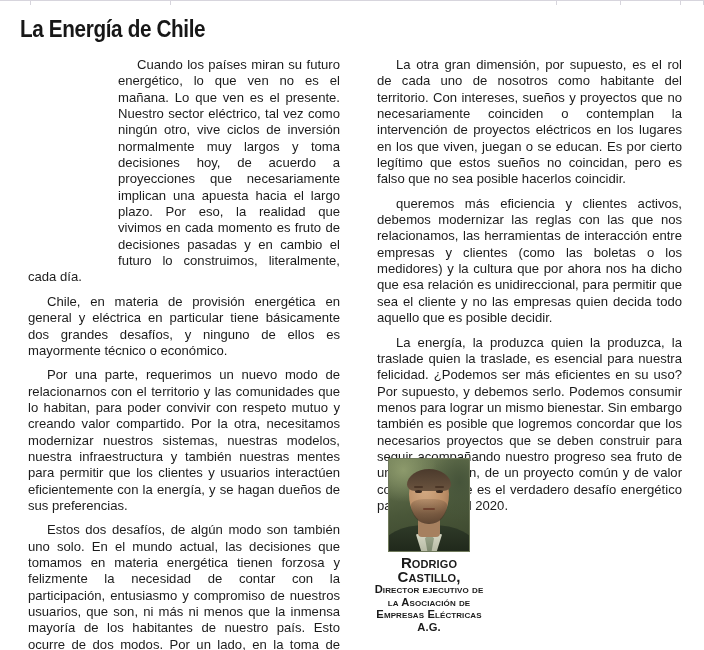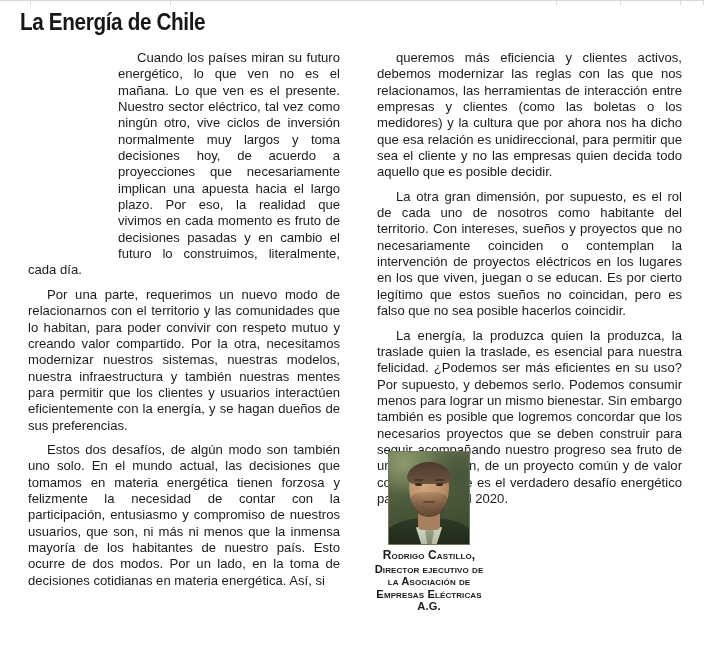--- a/index.html
+++ b/index.html
@@ -28,21 +28,21 @@
   .scan-top-rule i {
     position: absolute;
     top: 0;
     width: 1px; height: 4px;
     background: #d7d5dd;
     display: block;
   }
 
   .page {
     position: absolute;
-    top: 0; left: 0;
+    top: 7px; left: 0;
     width: 704px;
     height: 470px;
   }
 
   
   .article-title {
     position: absolute;
     left: 20px;
     top: 9px;
     width: 320px;
@@ -207,21 +207,21 @@
     margin-top: 4px;
     font-family: "Liberation Sans", sans-serif;
     font-size: 11.2px;
     line-height: 12.6px;
     font-variant: small-caps;
     color: #1a1a1a;
     letter-spacing: 0.1px;
   }
   .caption .name {
     font-weight: bold;
-    font-size: 12px;
+    font-size: 15px;
     line-height: 13.6px;
     display: block;
   }
   .caption .role {
     display: block;
     font-weight: bold;
   }
 </style>
 </head>
 <body>
@@ -235,27 +235,28 @@
     <i style="left:703px"></i>
 </div>
 
 <div class="page">
 
   <h1 class="article-title">La Energía de Chile</h1>
 
   <div class="col col-left">
     <div class="runaround"></div>
     <p>Cuando los países miran su futuro energético, lo que ven no es el mañana. Lo que ven es el presente. Nuestro sector eléctrico, tal vez como ningún otro, vive ciclos de inversión normalmente muy largos y toma decisiones hoy, de acuerdo a proyecciones que necesariamente implican una apuesta hacia el largo plazo. Por eso, la realidad que vivimos en cada momento es fruto de decisiones pasadas y en cambio el futuro lo construimos, literalmente, cada día.</p>
+    <p>Chile, en materia de provisión energética en general y eléctrica en particular tiene básicamente dos grandes desafíos, y ninguno de ellos es mayormente técnico o económico.</p>
     <p>Por una parte, requerimos un nuevo modo de relacionarnos con el territorio y las comunidades que lo habitan, para poder convivir con respeto mutuo y creando valor compartido. Por la otra, necesitamos modernizar nuestros sistemas, nuestras modelos, nuestra infraestructura y también nuestras mentes para permitir que los clientes y usuarios interactúen eficientemente con la energía, y se hagan dueños de sus preferencias.</p>
     <p>Estos dos desafíos, de algún modo son también uno solo. En el mundo actual, las decisiones que tomamos en materia energética tienen forzosa y felizmente la necesidad de contar con la participación, entusiasmo y compromiso de nuestros usuarios, que son, ni más ni menos que la inmensa mayoría de los habitantes de nuestro país. Esto ocurre de dos modos. Por un lado, en la toma de decisiones cotidianas en materia energética. Así, si</p>
   </div>
 
   <div class="col col-right">
+    <p>La otra gran dimensión, por supuesto, es el rol de cada uno de nosotros como habitante del territorio. Con intereses, sueños y proyectos que no necesariamente coinciden o contemplan la intervención de proyectos eléctricos en los lugares en los que viven, juegan o se educan.  Es por cierto legítimo que estos sueños no coincidan, pero es falso que no sea posible hacerlos coincidir.</p>
     <p>queremos más eficiencia y clientes activos, debemos modernizar las reglas con las que nos relacionamos, las herramientas de interacción entre empresas y clientes (como las boletas o los medidores) y la cultura que por ahora nos ha dicho que esa relación es unidireccional, para permitir que sea el cliente y no las empresas quien decida todo aquello que es posible decidir.</p>
-    <p>La otra gran dimensión, por supuesto, es el rol de cada uno de nosotros como habitante del territorio. Con intereses, sueños y proyectos que no necesariamente coinciden o contemplan la intervención de proyectos eléctricos en los lugares en los que viven, juegan o se educan.  Es por cierto legítimo que estos sueños no coincidan, pero es falso que no sea posible hacerlos coincidir.</p>
     <p>La energía, la produzca quien la produzca, la traslade quien la traslade, es esencial para nuestra felicidad. ¿Podemos ser más eficientes en su uso? Por supuesto, y debemos serlo. Podemos consumir menos para lograr un mismo bienestar. Sin embargo también es posible que logremos concordar que los necesarios proyectos que se deben construir para seguir acompañando nuestro progreso sea fruto de un sueño común, de un proyecto común y de valor compartido. Ese es el verdadero desafío energético para el Chile del 2020.</p>
   </div>
 
   <div class="portrait-block">
     <div class="portrait">
       <div class="pt-bg"></div>
       <div class="pt-shoulders"></div>
       <div class="pt-shirt"></div>
       <div class="pt-tie"></div>
       <div class="pt-neck"></div>

